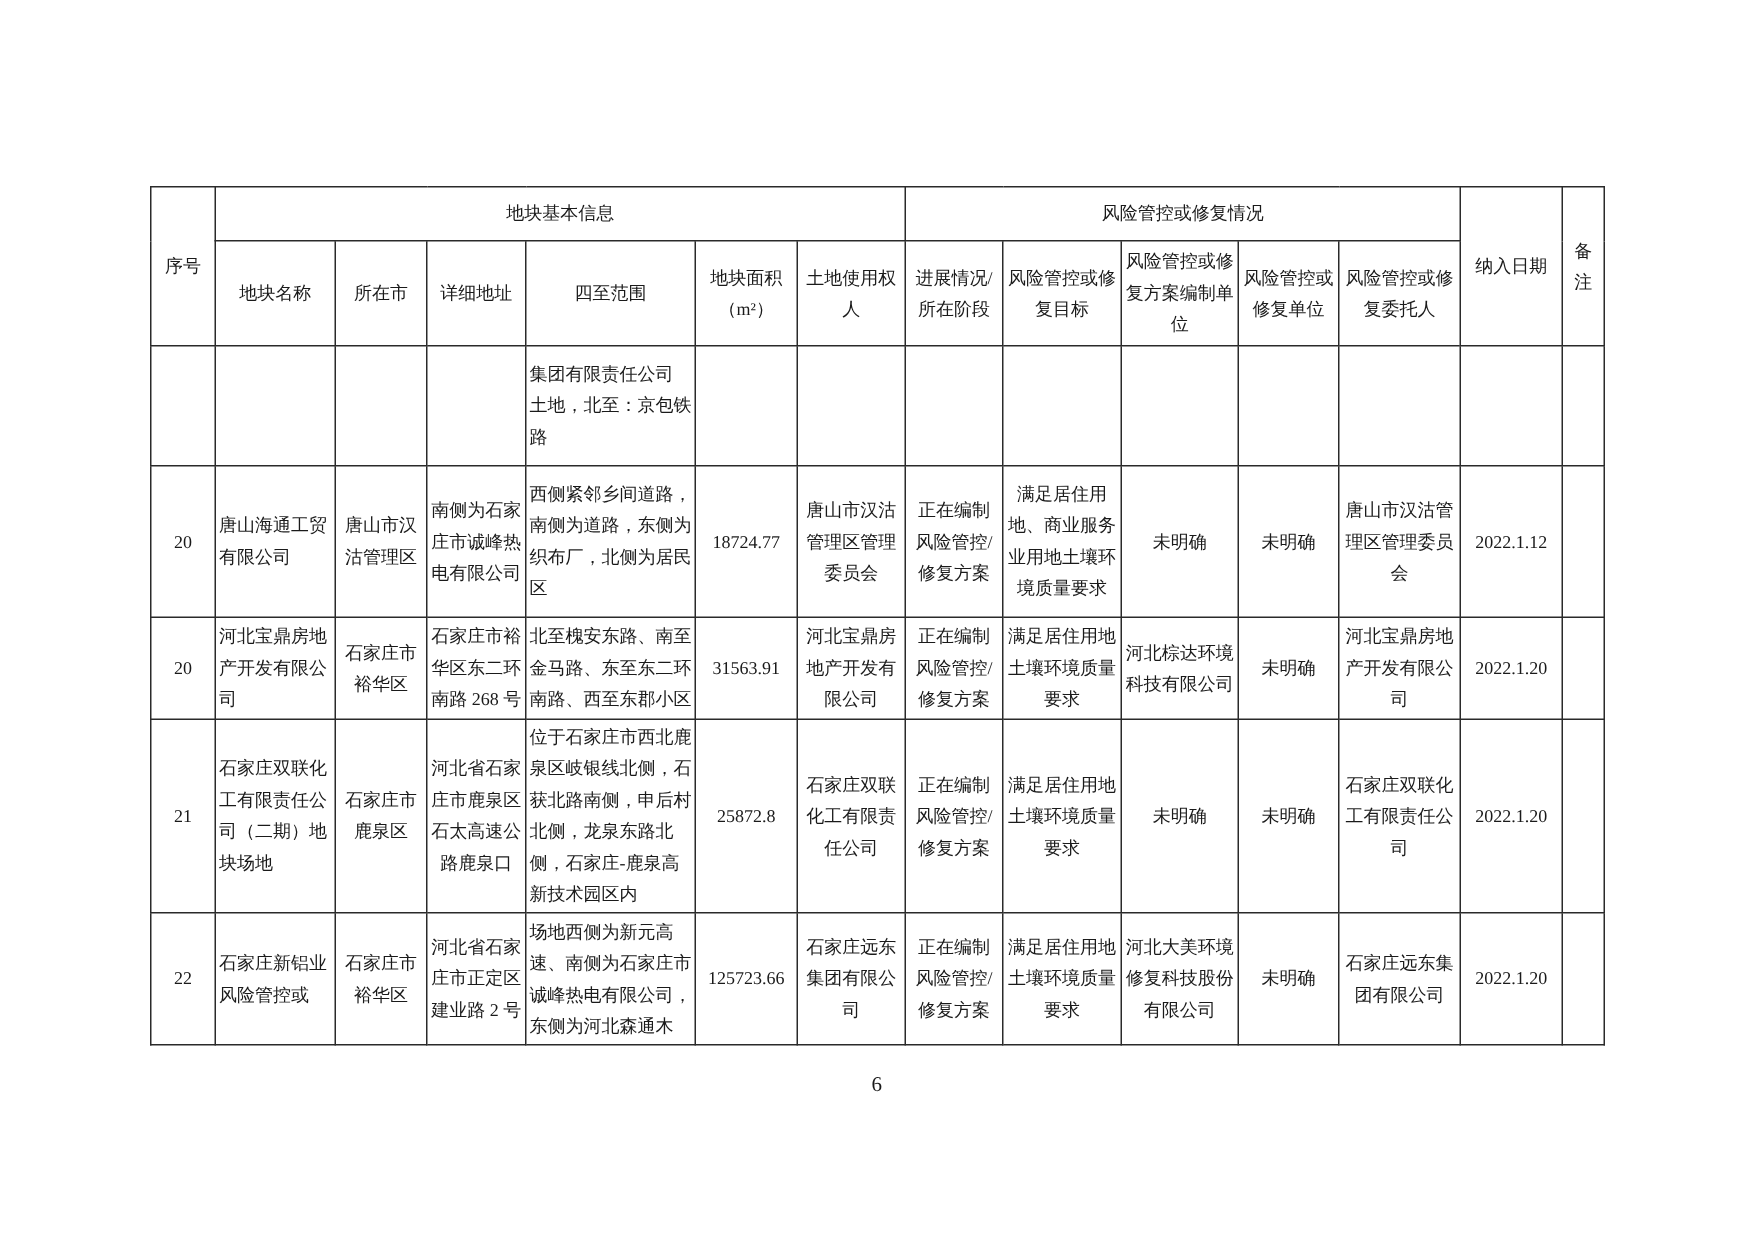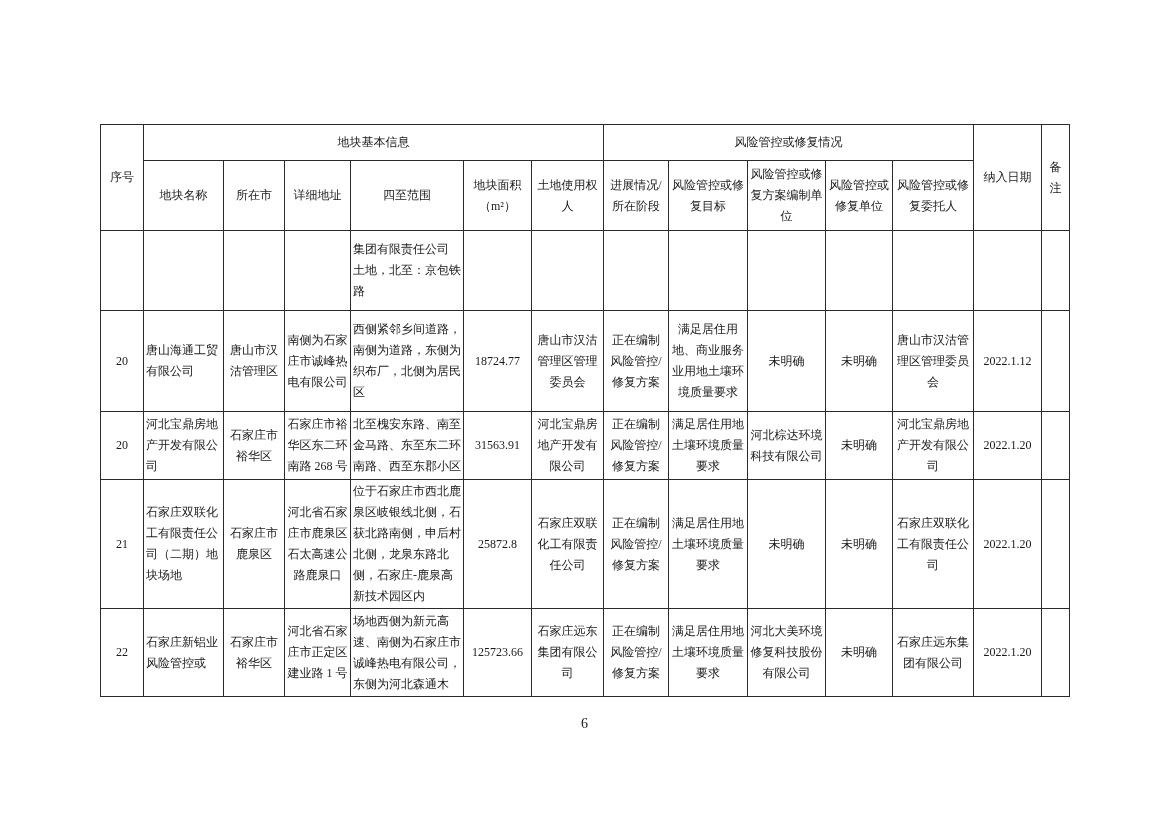--- a/index.html
+++ b/index.html
@@ -165,21 +165,21 @@
         <td>未明确</td>
         <td>石家庄双联化工有限责任公司</td>
         <td>2022.1.20</td>
         <td></td>
       </tr>
       <tr class="r-22">
         <td>22</td>
         <td class="al">石家庄新铝业
 风险管控或</td>
         <td>石家庄市裕华区</td>
-        <td>河北省石家庄市正定区建业路 1 号</td>
+        <td>河北省石家庄市正定区建业路 2 号</td>
         <td class="al">场地西侧为新元高速、南侧为石家庄市诚峰热电有限公司，东侧为河北森通木</td>
         <td>125723.66</td>
         <td>石家庄远东集团有限公司</td>
         <td>正在编制
 风险管控/
 修复方案</td>
         <td>满足居住用地土壤环境质量要求</td>
         <td>河北大美环境修复科技股份有限公司</td>
         <td>未明确</td>
         <td>石家庄远东集团有限公司</td>

